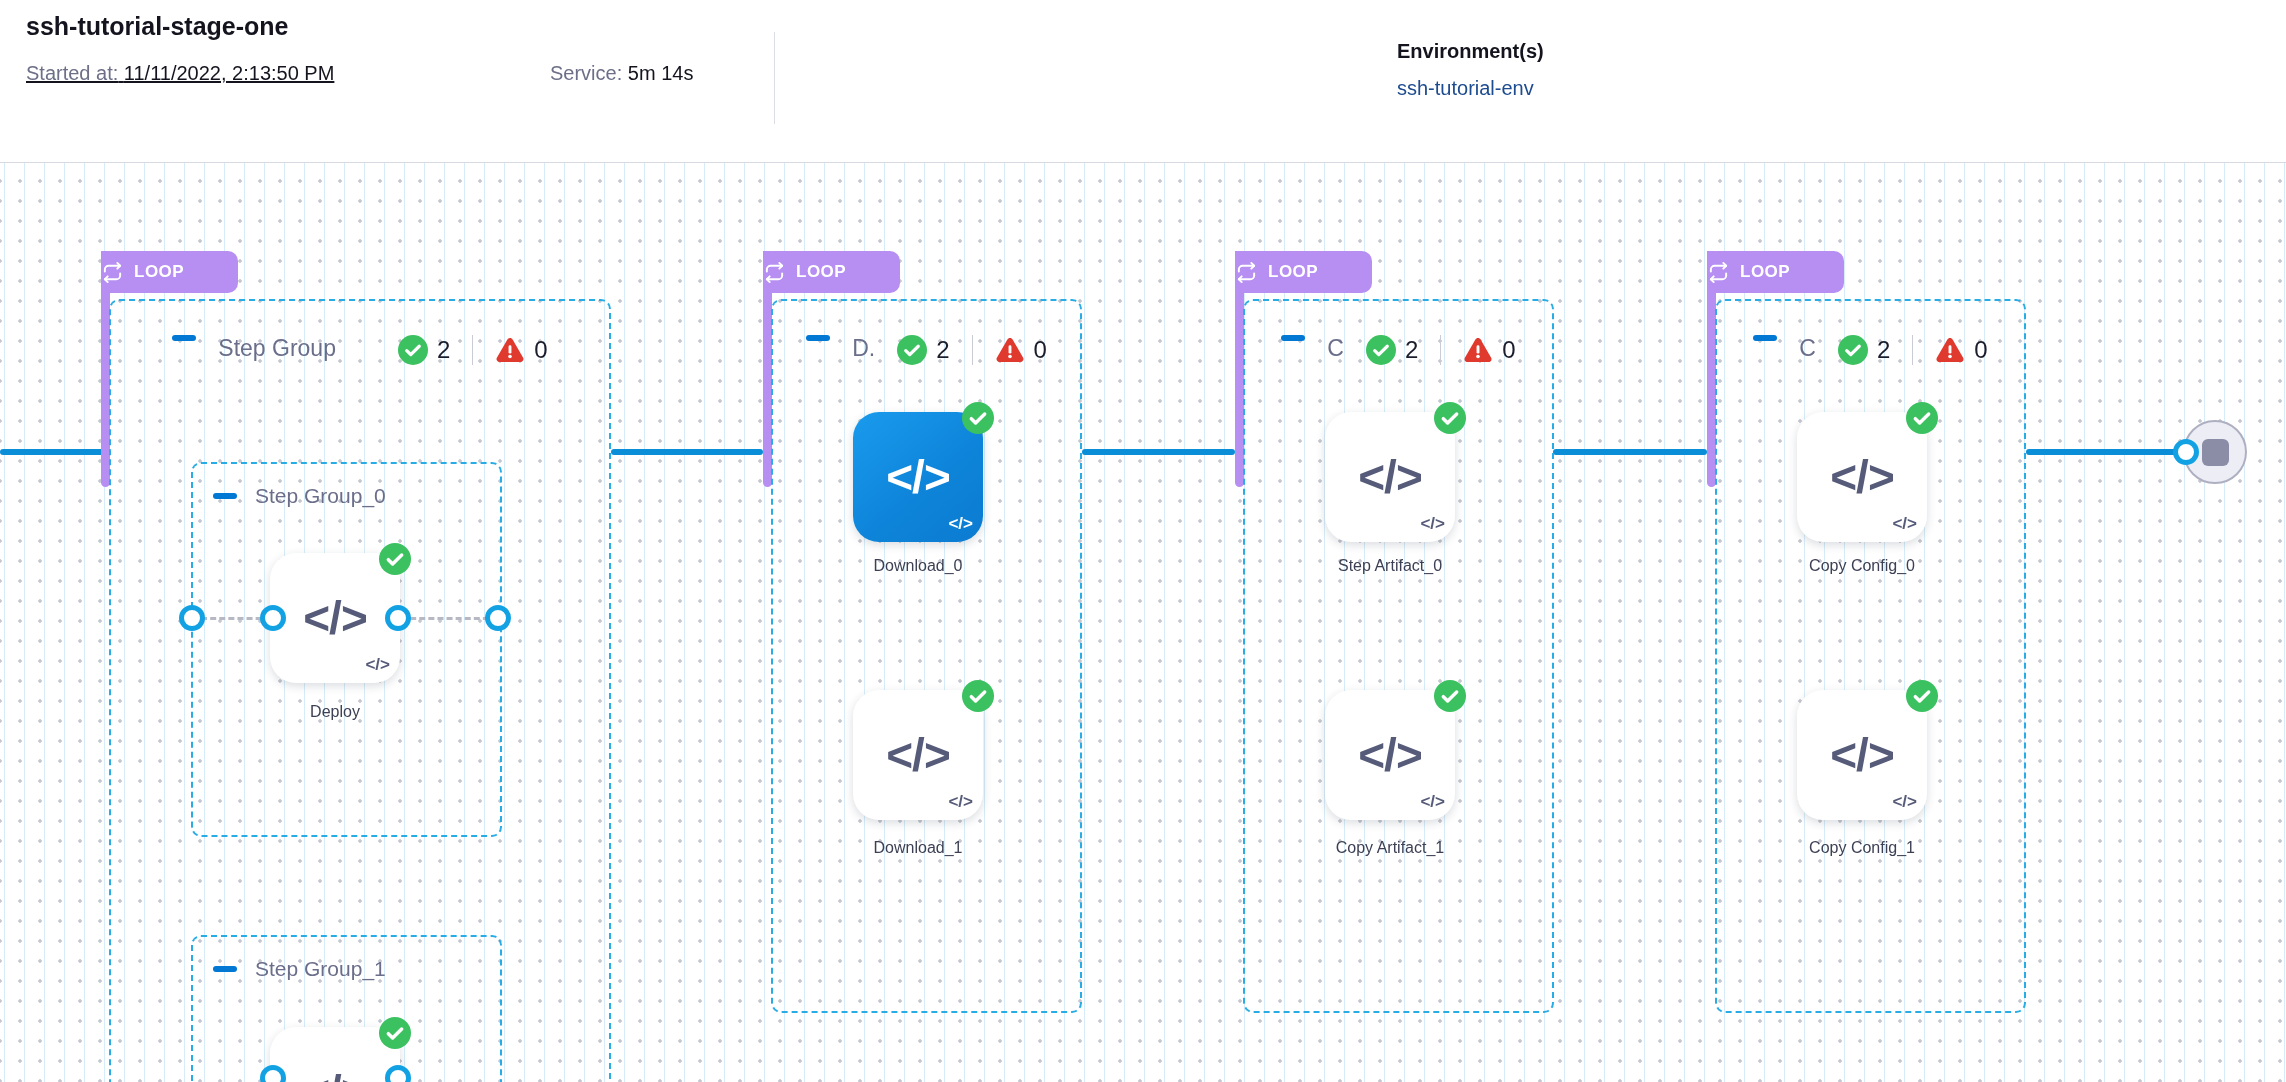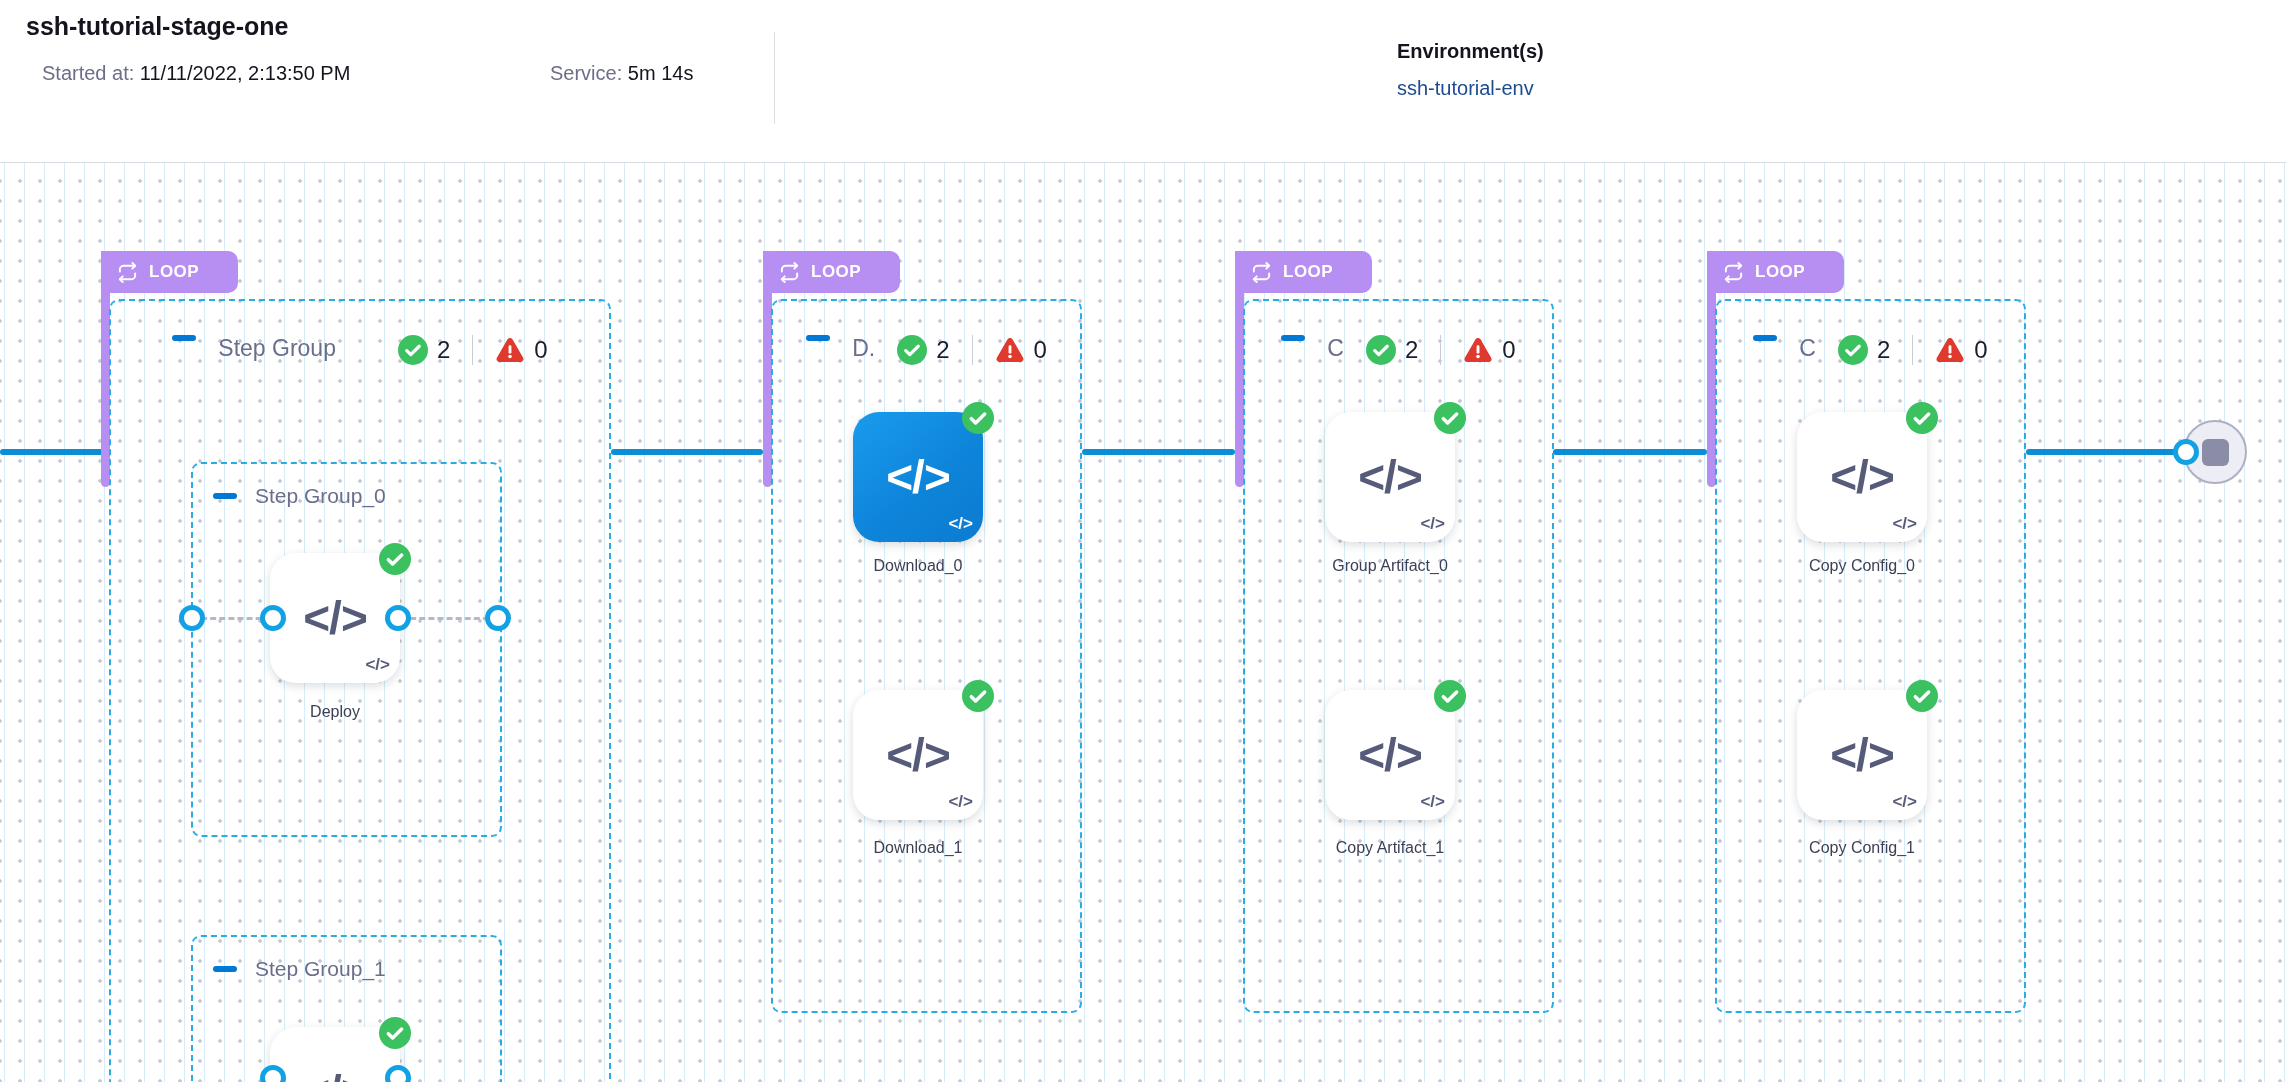--- a/index.html
+++ b/index.html
@@ -6,21 +6,21 @@
   html,body { width:2286px; height:1082px; overflow:hidden; background:#fff;
               font-family:"Liberation Sans", sans-serif; }
   .stage { position:relative; width:1946px; height:1082px; }
 
   
   .hdr { position:absolute; left:0; top:0; width:2286px; height:163px; background:#fff;
          border-bottom:1px solid #d8dae3; }
   .hdr-title { position:absolute; left:26px; top:12px; font-size:25px; font-weight:700; color:#14141f; }
   .meta { position:absolute; top:62px; font-size:20px; color:#14141f; }
   .meta .lab { color:#6c6f87; }
-  .meta-start { left:42px; }
+  .meta-start { left:26px;text-decoration:underline; }
   .meta-dur { left:550px; }
   .hdr-sep { position:absolute; left:774px; top:32px; width:1px; height:92px; background:#dcdee6; }
   .col-block { position:absolute; top:40px; }
   .col-svc { left:821px; } .col-env { left:1397px; }
   .col-lab { font-size:20px; font-weight:700; color:#14141f; margin-bottom:14px; }
   .col-link { font-size:20px; color:#1d4b8f; cursor:pointer; }
 
   
   .canvas { position:absolute; left:0; top:163px; width:2286px; height:919px; overflow:hidden;
     background-color:#fff;
@@ -30,21 +30,21 @@
     background-size:20px 20px, 20px 20px;
     background-position:10px 8px, 4px 0; }
 
   .conn { position:absolute; height:6px; top:286px; background:#0b8ed8; border-radius:3px; }
 
   .grp-box { position:absolute; border:2px dashed #27ace6; border-radius:10px; }
   .loop-strip { position:absolute; top:88px; width:9px; height:236px; background:#b78ff2;
                 border-radius:0 0 6px 6px; }
   .loop-badge { position:absolute; top:88px; width:137px; height:42px; background:#b78ff2;
                 border-radius:10px 10px 10px 0; display:flex; align-items:center;
-                padding-left:15px; gap:10px;text-align:center; }
+                gap:10px;text-align:center; }
   .loop-badge span { color:#fff; font-size:17px; font-weight:700; letter-spacing:.5px; }
 
   .grp-header { position:absolute; top:172px; height:34px; display:flex; align-items:flex-start;
                 justify-content:center; gap:22px; }
   .minus { width:24px; height:6px; border-radius:3px; background:#0278d5; flex:0 0 auto; cursor:pointer; }
   .gtitle { font-size:23px; color:#6a6e8a; white-space:nowrap; }
   .cnt { font-size:24px; font-weight:500; color:#1b1d2c; }
   .vsep { width:1px; height:30px; background:#c9cbd5; }
   .stat { display:flex; align-items:center; gap:9px; }
 
@@ -253,21 +253,21 @@
       </div>
     </div>
     <div class="node" style="left:1325px;top:249px;">
       <div class="icon-main">&lt;/&gt;</div>
       <div class="icon-mini">&lt;/&gt;</div>
       <svg class="check" viewBox="0 0 24 24">
           <circle cx="12" cy="12" r="12" fill="#3bc160"></circle>
           <path d="M7 12.5l3.2 3.2L17 9" stroke="#fff" stroke-width="2.6" fill="none" stroke-linecap="round" stroke-linejoin="round"></path>
         </svg>
     </div>
-    <div class="nlabel" style="left:1260px;top:394px;">Group Artifact_0</div>
+    <div class="nlabel" style="left:1260px;top:394px;">Step Artifact_0</div>
     <div class="node" style="left:1325px;top:527px;">
       <div class="icon-main">&lt;/&gt;</div>
       <div class="icon-mini">&lt;/&gt;</div>
       <svg class="check" viewBox="0 0 24 24">
           <circle cx="12" cy="12" r="12" fill="#3bc160"></circle>
           <path d="M7 12.5l3.2 3.2L17 9" stroke="#fff" stroke-width="2.6" fill="none" stroke-linecap="round" stroke-linejoin="round"></path>
         </svg>
     </div>
     <div class="nlabel" style="left:1260px;top:676px;">Copy Artifact_1</div>
 

